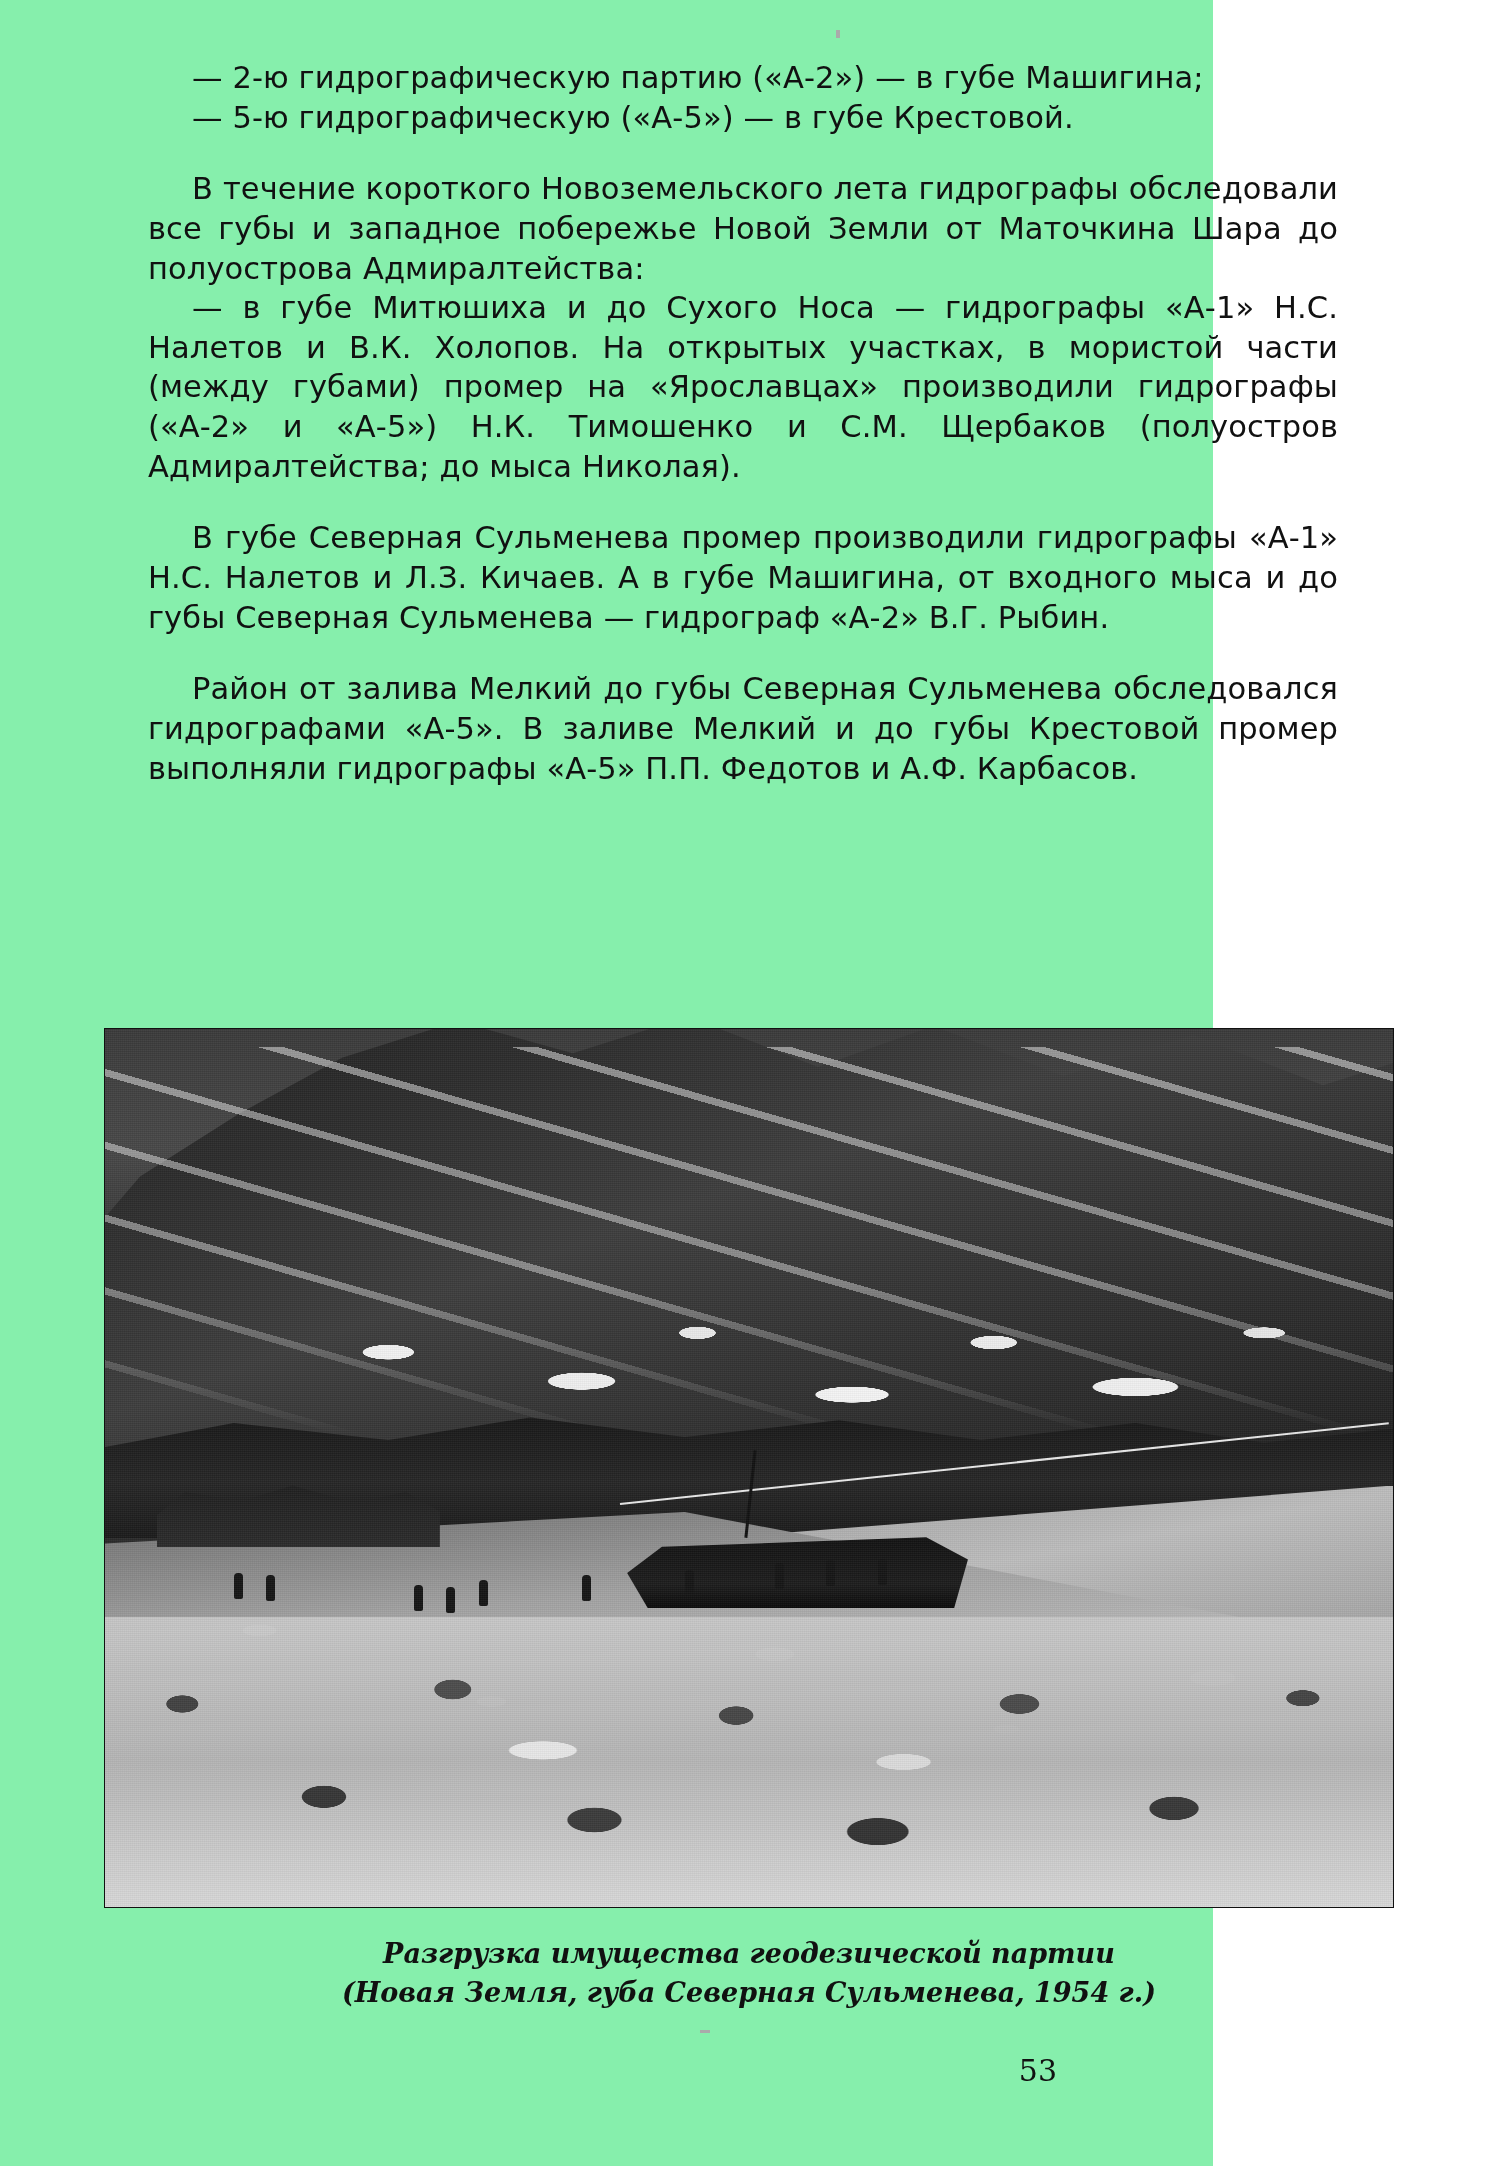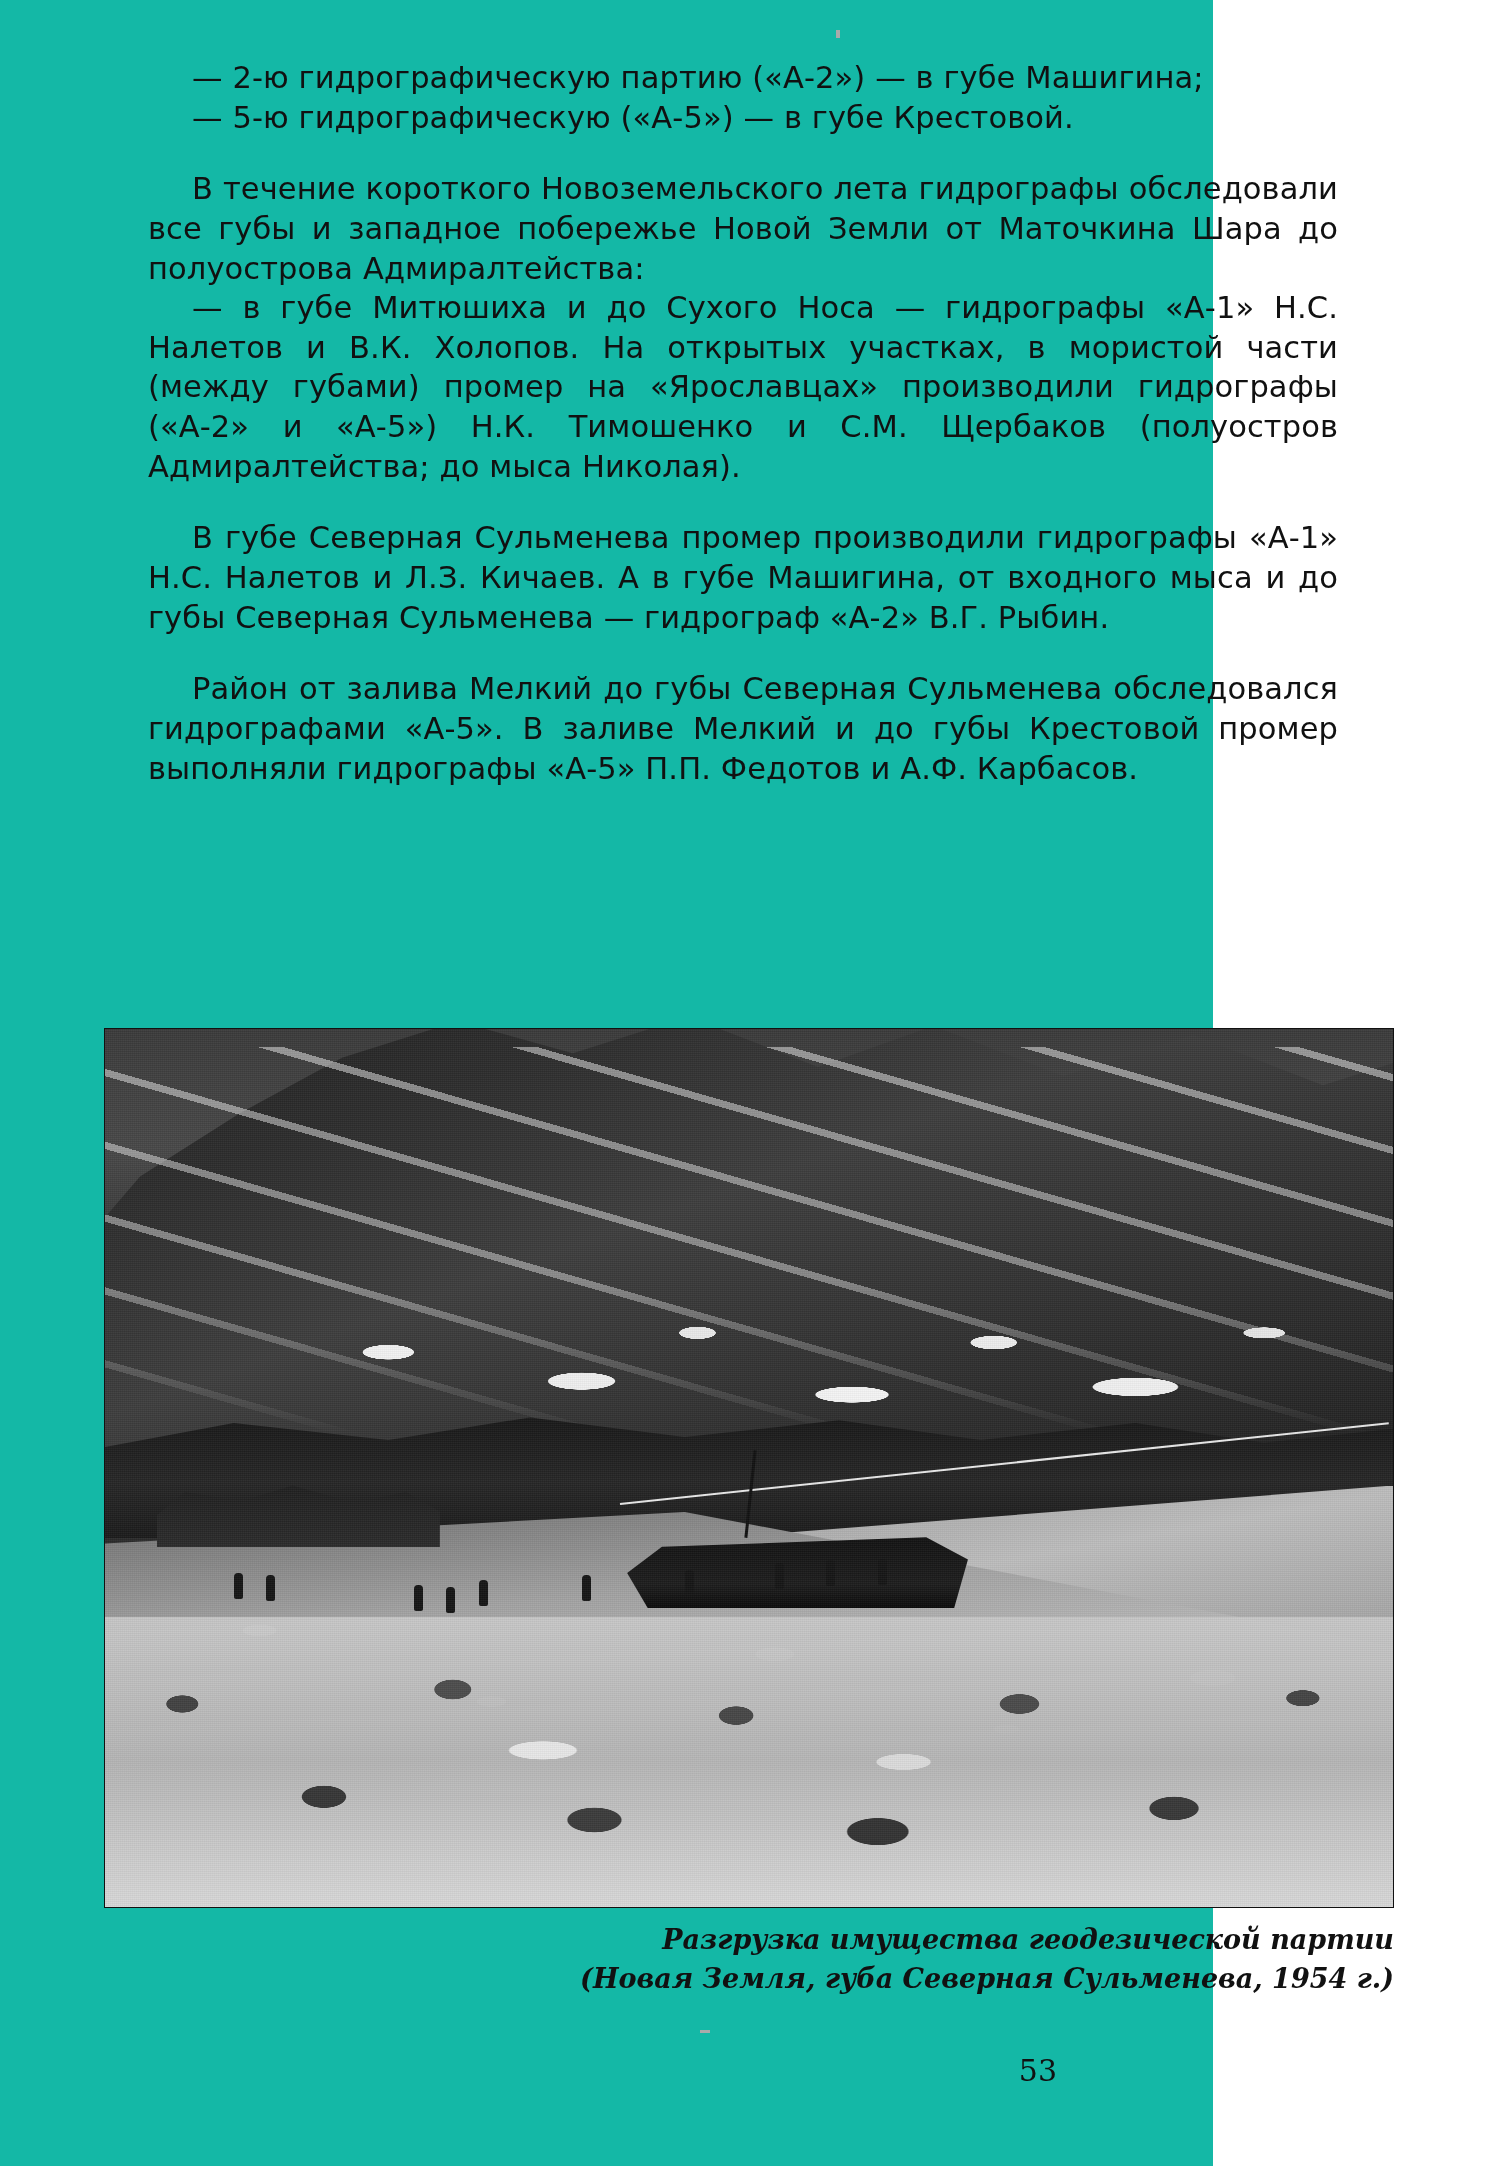--- a/index.html
+++ b/index.html
@@ -13,21 +13,21 @@
     position: relative;
     font-family: "DejaVu Sans", sans-serif;
     color: #000000;
     overflow: hidden;
   }
   .page {
     position: absolute;
     left: 0; top: 0;
     width: 1213px;
     height: 2166px;
-    background: #14b8a6;
+    background: #86efac;
   }
   .content {
     position: absolute;
     left: 148px;
     top: 58px;
     width: 1190px;
   }
   .body-text p {
     margin: 0;
     font-family: "DejaVu Sans", sans-serif;
@@ -193,22 +193,22 @@
   }
   .grain {
     position: absolute;
     inset: 0;
     background:
       repeating-linear-gradient(0deg, rgba(255,255,255,0.03) 0 1px, rgba(0,0,0,0.03) 1px 2px),
       repeating-linear-gradient(90deg, rgba(255,255,255,0.02) 0 1px, rgba(0,0,0,0.02) 1px 2px);
     pointer-events: none;
   }
   .caption {
-    margin-top: 12px;
-    text-align: right;
+    margin-top: 26px;
+    text-align: center;
     font-family: "DejaVu Serif", serif;
     font-style: italic;
     font-weight: 700;
     font-size: 27px;
     line-height: 1.45;
     color: #111;
   }
   .page-number {
     position: absolute;
     right: 156px;

